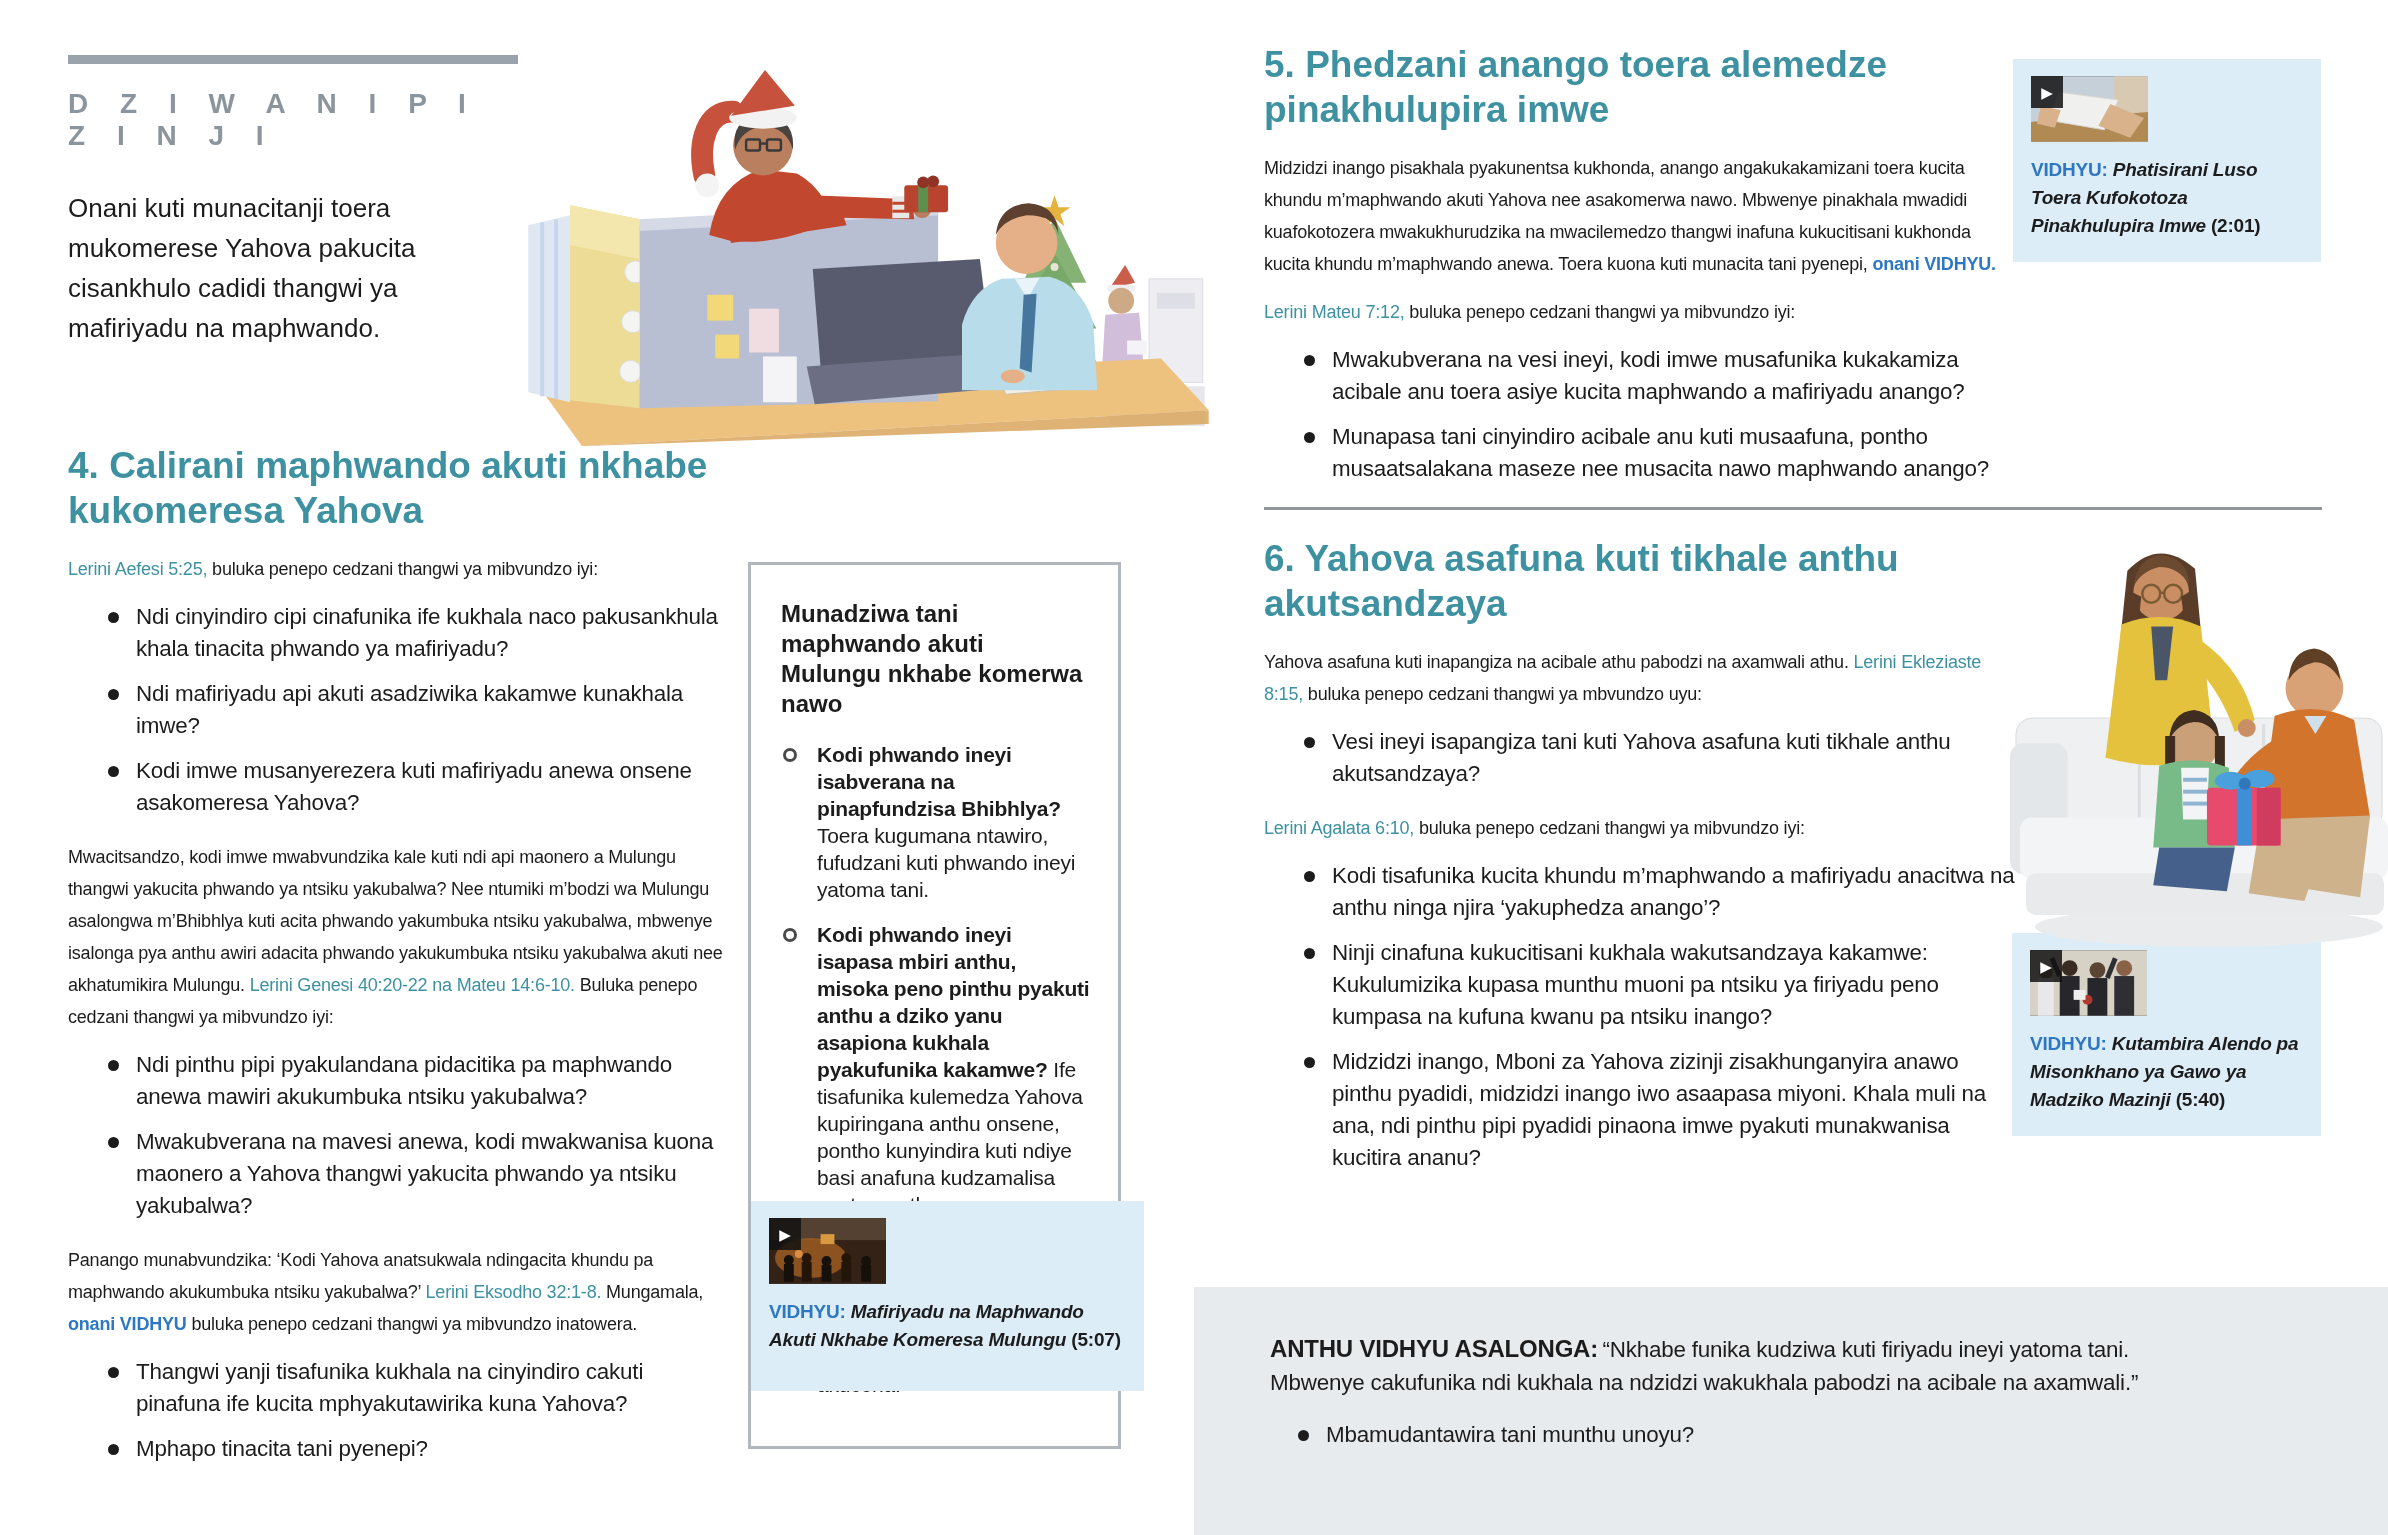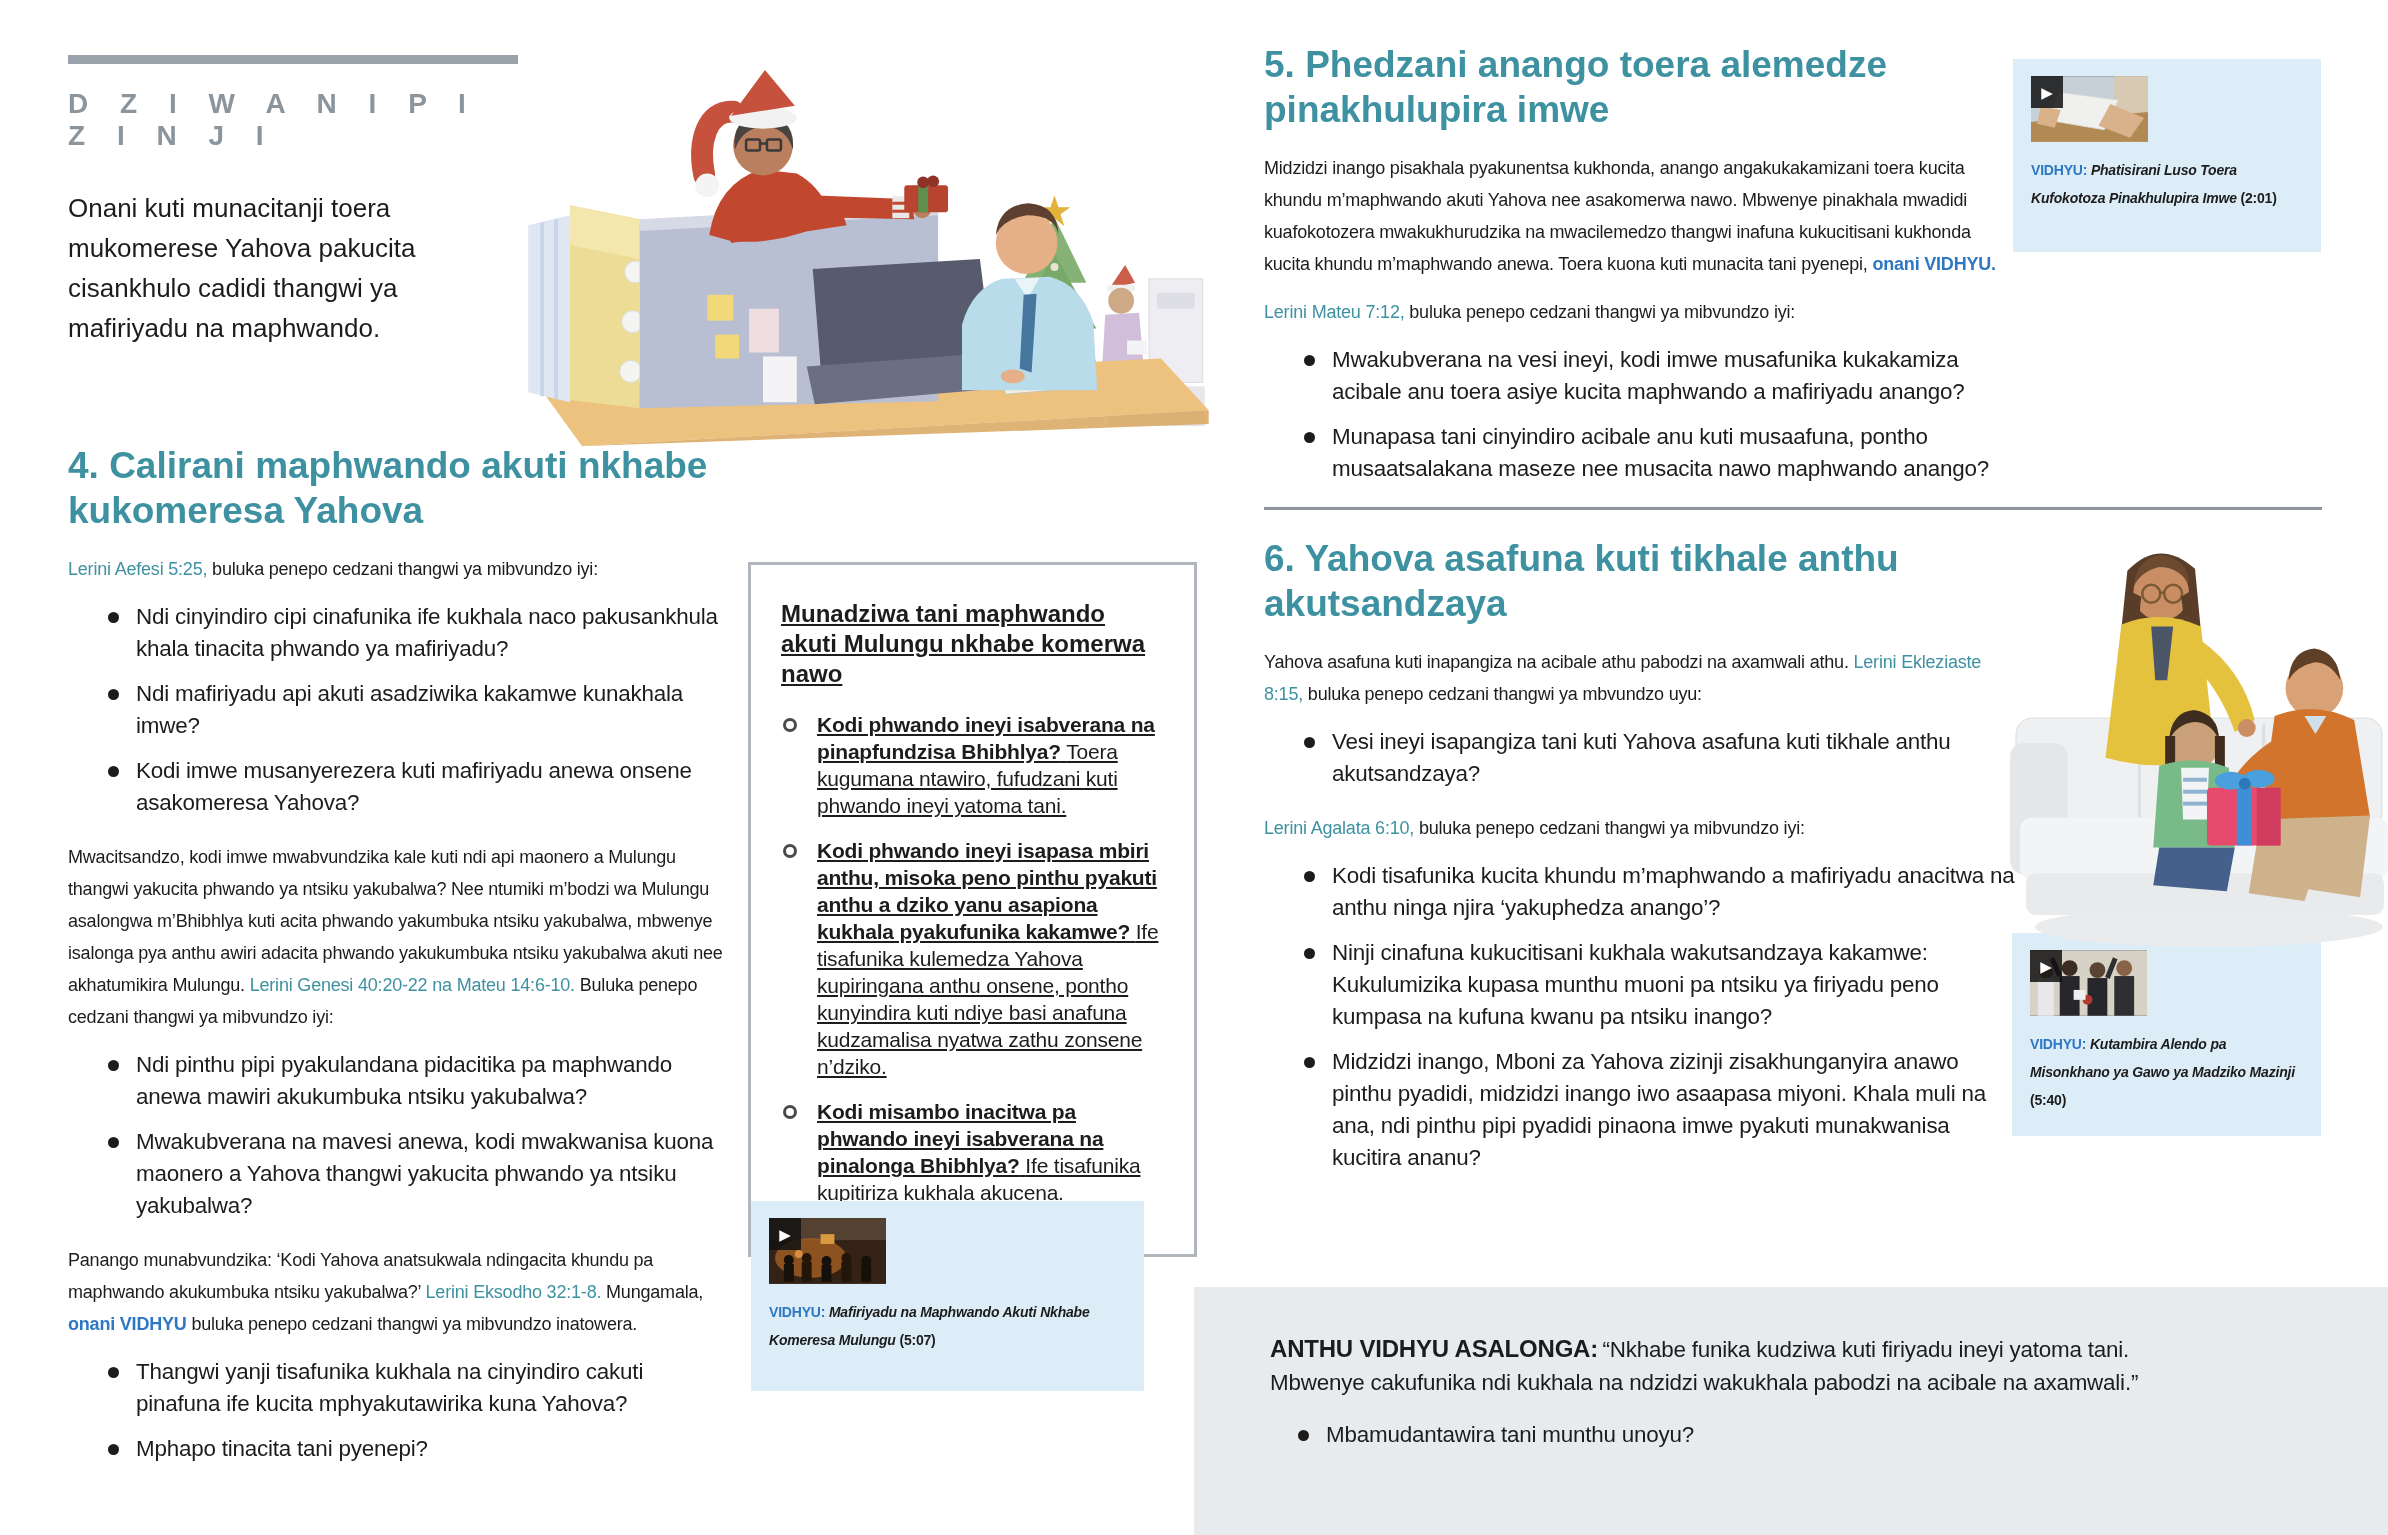--- a/index.html
+++ b/index.html
@@ -15,39 +15,39 @@
   .right-col{position:absolute;left:1264px;top:42px;width:751px;}
   h2.sec{color:#3e91a1;font-size:37px;line-height:45px;font-weight:700;margin:0 0 20px 0;}
   p.bp{font-size:18px;line-height:32px;letter-spacing:-0.2px;margin:0 0 16px 0;}
   .teal{color:#3e91a1;cursor:pointer;}
   .blue{color:#2e78c3;font-weight:bold;cursor:pointer;}
   ul.dots{list-style:none;margin:6px 0 22px 0;padding:0 0 0 38px;}
   ul.dots li{position:relative;padding-left:30px;margin-bottom:13px;font-size:22.4px;line-height:32px;letter-spacing:-0.2px;}
   ul.dots li::before{content:"";position:absolute;left:2px;top:11px;width:11px;height:11px;border-radius:50%;background:#1c1c1c;}
   .divider{width:1058px;height:3px;background:#8f959a;margin:20px 0 26px 0;}
   
-  .mid-box{position:absolute;left:748px;top:562px;width:449px;box-sizing:border-box;
-           border:3px solid #b1b7bc;background:#fff;padding:34px 28px 30px 30px;text-decoration:underline;}
+  .mid-box{position:absolute;left:748px;top:562px;width:373px;box-sizing:border-box;
+           border:3px solid #b1b7bc;background:#fff;padding:34px 28px 30px 30px;}
   .mid-box h3{margin:0 0 22px 0;font-size:24px;line-height:30px;font-weight:bold;}
   ul.circles{list-style:none;margin:0;padding:0;}
   ul.circles li{position:relative;padding-left:36px;margin-bottom:18px;font-size:21px;line-height:27px;letter-spacing:-0.2px;}
   ul.circles li::before{content:"";position:absolute;left:2px;top:7px;width:11px;height:11px;border-radius:50%;
                         background:#fff;border:3px solid #4a4a4a;box-sizing:border-box;width:14px;height:14px;}
   ul.circles .q{font-weight:bold;}
   
   .video-card{position:absolute;box-sizing:border-box;background:#ddedf8;padding:17px 18px 22px 18px;cursor:pointer;}
   .v1{left:751px;top:1201px;width:393px;min-height:190px;}
   .v2{left:2013px;top:59px;width:308px;min-height:193px;}
   .v3{left:2012px;top:933px;width:309px;min-height:183px;}
   .thumb{position:relative;width:117px;height:66px;overflow:hidden;background:#555;}
   .thumb svg{display:block;}
   .play{position:absolute;left:0;top:0;width:32px;height:32px;background:rgba(18,18,18,0.85);
         display:flex;align-items:center;justify-content:center;}
   .play i{font-style:normal;color:#fff;font-size:15px;line-height:1;}
-  .vcap{margin-top:14px;font-size:14px;line-height:28px;letter-spacing:-0.2px;}
+  .vcap{margin-top:14px;font-size:19px;line-height:28px;letter-spacing:-0.2px;}
   .vlabel{color:#2e78c3;font-weight:bold;}
   .vtitle{font-weight:bold;font-style:italic;}
   .vdur{font-weight:bold;}
   
   .note{position:absolute;left:1194px;top:1287px;width:1194px;height:249px;box-sizing:border-box;
         background:#e8ebee;padding:46px 249px 0 76px;z-index:5;}
   .note-label{font-size:24px;font-weight:bold;letter-spacing:-0.2px;}
   .note-quote{font-size:22.4px;line-height:33px;letter-spacing:-0.2px;}
   .note ul.dots{margin-top:20px;padding-left:26px;}
   

